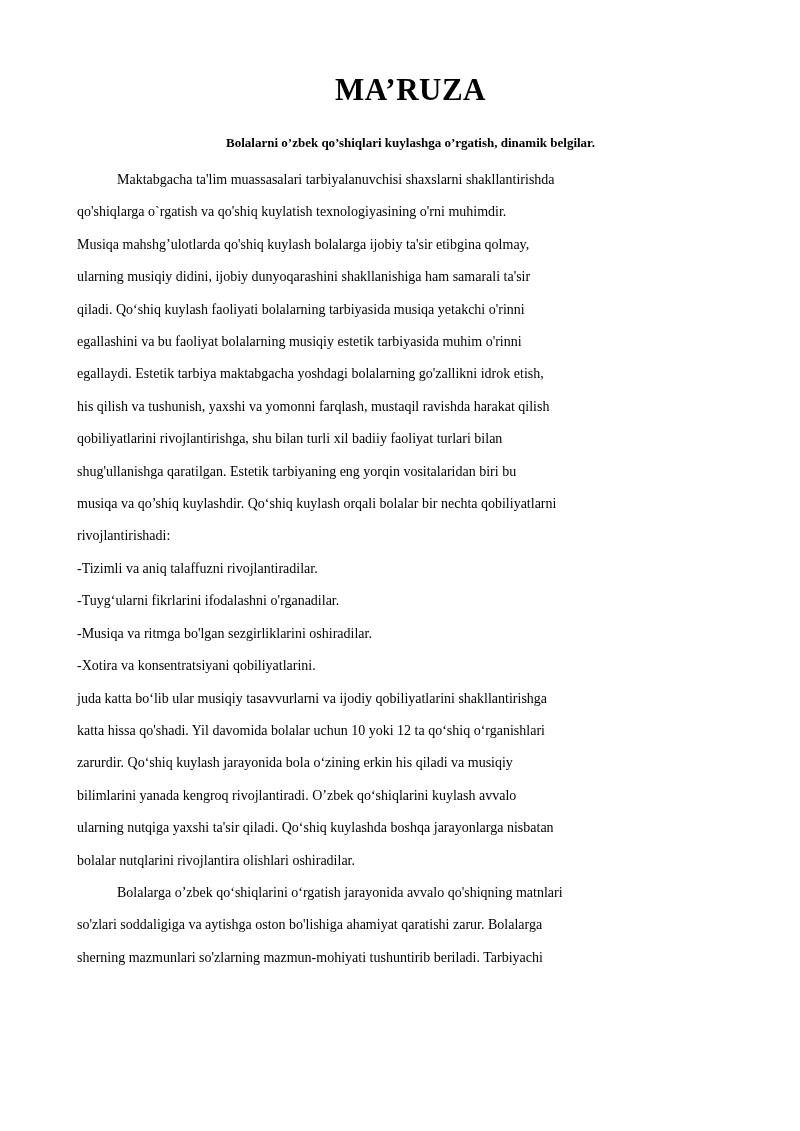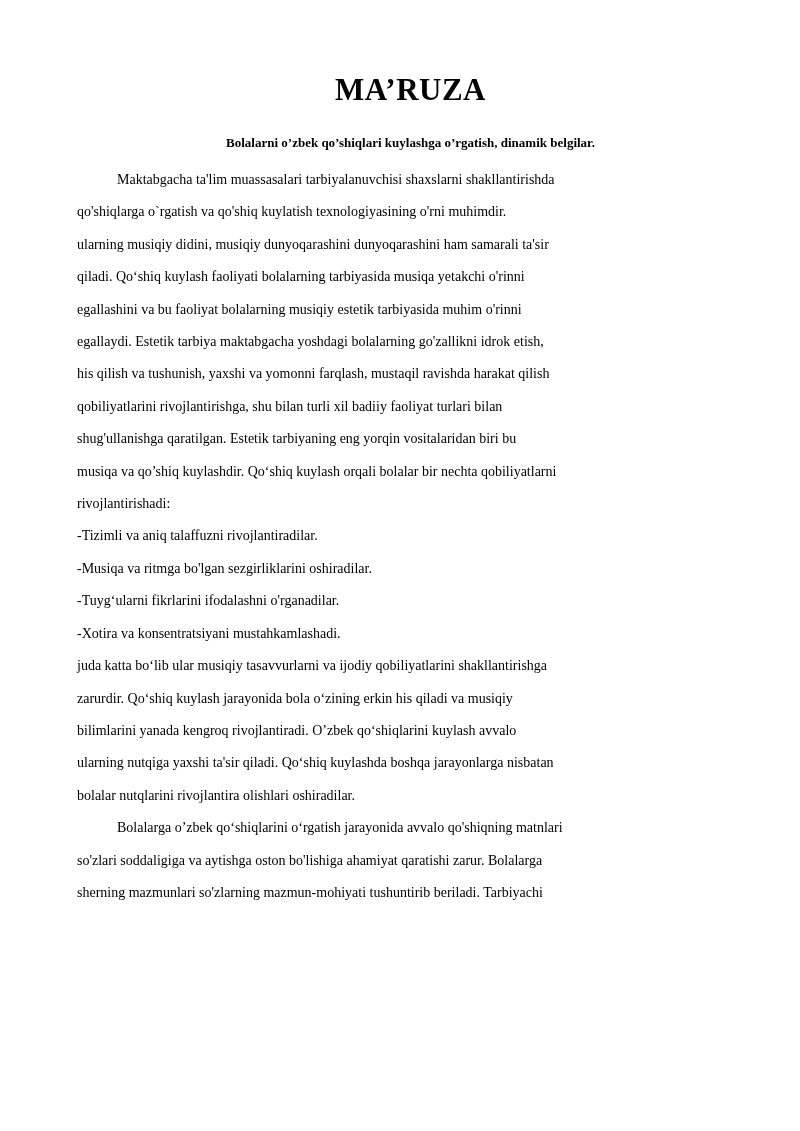--- a/index.html
+++ b/index.html
@@ -52,34 +52,36 @@
 <body>
 
 <div class="page">
   <h1 class="doc-title">MA’RUZA</h1>
 
   <h2 class="doc-subtitle">Bolalarni o’zbek qo’shiqlari kuylashga o’rgatish, dinamik belgilar.</h2>
 
   <div class="doc-body">
       <div class="line indent">Maktabgacha ta'lim muassasalari tarbiyalanuvchisi shaxslarni shakllantirishda</div>
       <div class="line">qo'shiqlarga o`rgatish va qo'shiq kuylatish texnologiyasining o'rni muhimdir.</div>
-      <div class="line">ularning musiqiy didini, musiqiy dunyoqarashini dunyoqarashini ham samarali ta'sir</div>
+      <div class="line">Musiqa mahshg’ulotlarda qo'shiq kuylash bolalarga ijobiy ta'sir etibgina qolmay,</div>
+      <div class="line">ularning musiqiy didini, ijobiy dunyoqarashini shakllanishiga ham samarali ta'sir</div>
       <div class="line">qiladi. Qoʻshiq kuylash faoliyati bolalarning tarbiyasida musiqa yetakchi o'rinni</div>
       <div class="line">egallashini va bu faoliyat bolalarning musiqiy estetik tarbiyasida muhim o'rinni</div>
       <div class="line">egallaydi. Estetik tarbiya maktabgacha yoshdagi bolalarning go'zallikni idrok etish,</div>
       <div class="line">his qilish va tushunish, yaxshi va yomonni farqlash, mustaqil ravishda harakat qilish</div>
       <div class="line">qobiliyatlarini rivojlantirishga, shu bilan turli xil badiiy faoliyat turlari bilan</div>
       <div class="line">shug'ullanishga qaratilgan. Estetik tarbiyaning eng yorqin vositalaridan biri bu</div>
       <div class="line">musiqa va qo’shiq kuylashdir. Qoʻshiq kuylash orqali bolalar bir nechta qobiliyatlarni</div>
       <div class="line">rivojlantirishadi:</div>
       <div class="line">-Tizimli va aniq talaffuzni rivojlantiradilar.</div>
+      <div class="line">-Tuygʻularni fikrlarini ifodalashni o'rganadilar.</div>
       <div class="line">-Musiqa va ritmga bo'lgan sezgirliklarini oshiradilar.</div>
-      <div class="line">-Tuygʻularni fikrlarini ifodalashni o'rganadilar.</div>
-      <div class="line">-Xotira va konsentratsiyani mustahkamlashadi.</div>
+      <div class="line">-Xotira va konsentratsiyani qobiliyatlarini.</div>
       <div class="line">juda katta boʻlib ular musiqiy tasavvurlarni va ijodiy qobiliyatlarini shakllantirishga</div>
+      <div class="line">katta hissa qo'shadi. Yil davomida bolalar uchun 10 yoki 12 ta qoʻshiq oʻrganishlari</div>
       <div class="line">zarurdir. Qoʻshiq kuylash jarayonida bola oʻzining erkin his qiladi va musiqiy</div>
       <div class="line">bilimlarini yanada kengroq rivojlantiradi. O’zbek qoʻshiqlarini kuylash avvalo</div>
       <div class="line">ularning nutqiga yaxshi ta'sir qiladi. Qoʻshiq kuylashda boshqa jarayonlarga nisbatan</div>
       <div class="line">bolalar nutqlarini rivojlantira olishlari oshiradilar.</div>
       <div class="line indent">Bolalarga o’zbek qoʻshiqlarini oʻrgatish jarayonida avvalo qo'shiqning matnlari</div>
       <div class="line">so'zlari soddaligiga va aytishga oston bo'lishiga ahamiyat qaratishi zarur. Bolalarga</div>
       <div class="line">sherning mazmunlari so'zlarning mazmun-mohiyati tushuntirib beriladi. Tarbiyachi</div>
     </div>
 </div>
 

